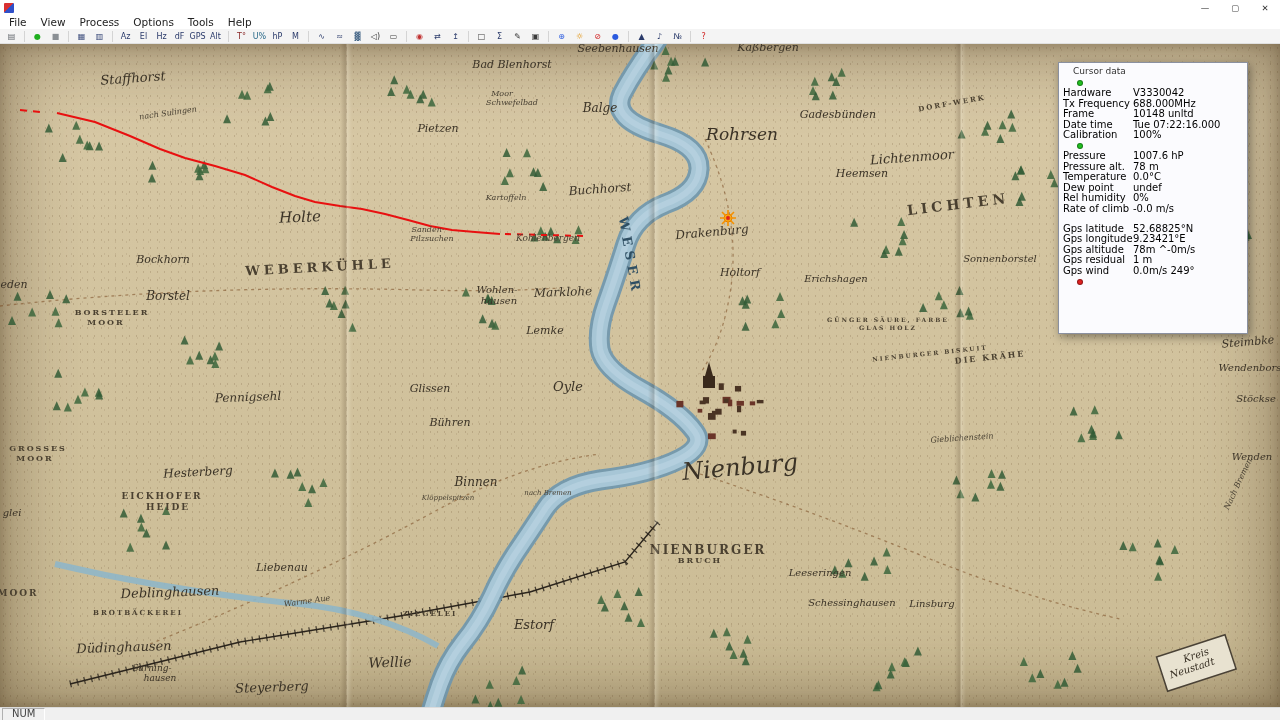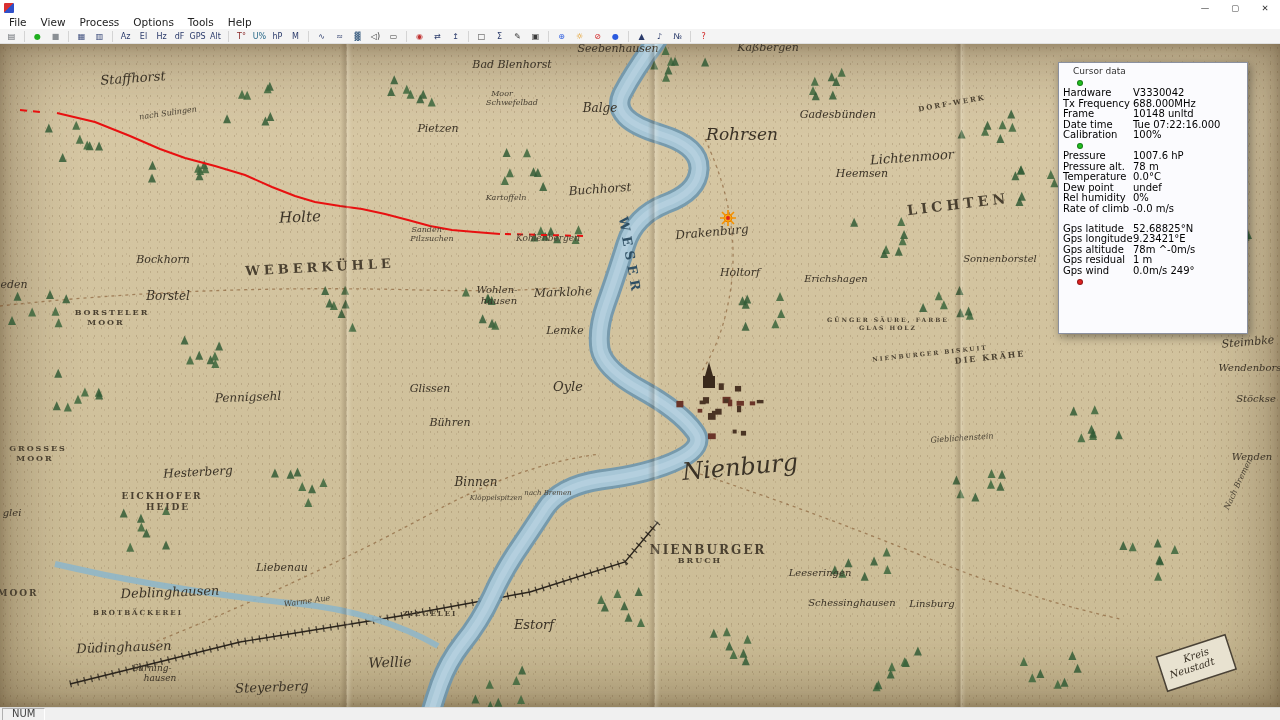--- a/index.html
+++ b/index.html
@@ -449,42 +449,42 @@
       <div class="map-label script" style="left: 836px; top: 234px; font-size: 10px; transform: translate(-50%, -50%) rotate(0deg);">Erichshagen</div>
       <div class="map-label caps" style="left: 320px; top: 223px; font-size: 13px; letter-spacing: 4px; transform: translate(-50%, -50%) rotate(-3deg);">WEBERKÜHLE</div>
       <div class="map-label script" style="left: 163px; top: 215px; font-size: 11px; transform: translate(-50%, -50%) rotate(0deg);">Bockhorn</div>
       <div class="map-label script" style="left: 14px; top: 240px; font-size: 11px; transform: translate(-50%, -50%) rotate(0deg);">eden</div>
       <div class="map-label script" style="left: 168px; top: 252px; font-size: 12px; transform: translate(-50%, -50%) rotate(0deg);">Borstel</div>
       <div class="map-label script" style="left: 497px; top: 245px; font-size: 10px; transform: translate(-50%, -50%) rotate(0deg);">Wohlen-</div>
       <div class="map-label script" style="left: 499px; top: 256px; font-size: 10px; transform: translate(-50%, -50%) rotate(0deg);">hausen</div>
       <div class="map-label script" style="left: 563px; top: 248px; font-size: 12px; transform: translate(-50%, -50%) rotate(-2deg);">Marklohe</div>
       <div class="map-label caps" style="left: 112px; top: 268px; font-size: 8px; transform: translate(-50%, -50%) rotate(0deg);">BORSTELER</div>
       <div class="map-label caps" style="left: 106px; top: 278px; font-size: 8px; transform: translate(-50%, -50%) rotate(0deg);">MOOR</div>
-      <div class="map-label script" style="left: 545px; top: 286px; font-size: 11px; transform: translate(-50%, -50%) rotate(0deg); margin-left: 20px;">Lemke</div>
+      <div class="map-label script" style="left: 545px; top: 286px; font-size: 11px; transform: translate(-50%, -50%) rotate(0deg);">Lemke</div>
       <div class="map-label caps" style="left: 888px; top: 275px; font-size: 6px; transform: translate(-50%, -50%) rotate(0deg);">GÜNGER SÄURE, FARBE</div>
       <div class="map-label caps" style="left: 888px; top: 283px; font-size: 6px; transform: translate(-50%, -50%) rotate(0deg);">GLAS HOLZ</div>
       <div class="map-label caps" style="left: 930px; top: 309px; font-size: 6px; transform: translate(-50%, -50%) rotate(-6deg);">NIENBURGER BISKUIT</div>
       <div class="map-label caps" style="left: 990px; top: 313px; font-size: 8px; transform: translate(-50%, -50%) rotate(-6deg);">DIE KRÄHE</div>
       <div class="map-label script" style="left: 1248px; top: 298px; font-size: 11px; transform: translate(-50%, -50%) rotate(-5deg);">Steimbke</div>
       <div class="map-label script" style="left: 1252px; top: 323px; font-size: 10px; transform: translate(-50%, -50%) rotate(0deg);">Wendenborst</div>
       <div class="map-label script" style="left: 1256px; top: 354px; font-size: 10px; transform: translate(-50%, -50%) rotate(0deg);">Stöckse</div>
       <div class="map-label script" style="left: 430px; top: 344px; font-size: 11px; transform: translate(-50%, -50%) rotate(0deg);">Glissen</div>
       <div class="map-label script" style="left: 568px; top: 342px; font-size: 13px; transform: translate(-50%, -50%) rotate(0deg);">Oyle</div>
       <div class="map-label script" style="left: 248px; top: 353px; font-size: 12px; transform: translate(-50%, -50%) rotate(-2deg);">Pennigsehl</div>
       <div class="map-label script" style="left: 450px; top: 378px; font-size: 11px; transform: translate(-50%, -50%) rotate(0deg);">Bühren</div>
       <div class="map-label small" style="left: 962px; top: 394px; font-size: 8px; transform: translate(-50%, -50%) rotate(-4deg);">Gieblichenstein</div>
       <div class="map-label script" style="left: 1252px; top: 412px; font-size: 10px; transform: translate(-50%, -50%) rotate(0deg);">Wenden</div>
       <div class="map-label caps" style="left: 38px; top: 404px; font-size: 8px; transform: translate(-50%, -50%) rotate(0deg);">GROSSES</div>
       <div class="map-label caps" style="left: 35px; top: 414px; font-size: 8px; transform: translate(-50%, -50%) rotate(0deg);">MOOR</div>
       <div class="map-label script" style="left: 198px; top: 428px; font-size: 12px; transform: translate(-50%, -50%) rotate(-3deg);">Hesterberg</div>
       <div class="map-label script" style="left: 740px; top: 423px; font-size: 24px; transform: translate(-50%, -50%) rotate(-5deg);">Nienburg</div>
       <div class="map-label caps" style="left: 162px; top: 452px; font-size: 9px; transform: translate(-50%, -50%) rotate(0deg);">EICKHOFER</div>
       <div class="map-label caps" style="left: 168px; top: 463px; font-size: 9px; transform: translate(-50%, -50%) rotate(0deg);">HEIDE</div>
       <div class="map-label script" style="left: 476px; top: 438px; font-size: 12px; transform: translate(-50%, -50%) rotate(0deg);">Binnen</div>
-      <div class="map-label small" style="left: 448px; top: 454px; font-size: 7px; transform: translate(-50%, -50%) rotate(0deg); margin-left: 48px;">Klöppelspitzen</div>
+      <div class="map-label small" style="left: 448px; top: 454px; font-size: 7px; transform: translate(-50%, -50%) rotate(0deg);">Klöppelspitzen</div>
       <div class="map-label small" style="left: 548px; top: 449px; font-size: 7px; transform: translate(-50%, -50%) rotate(0deg);">nach Bremen</div>
       <div class="map-label small" style="left: 1238px; top: 440px; font-size: 8px; transform: translate(-50%, -50%) rotate(-65deg);">Nach Bremen</div>
       <div class="map-label script" style="left: 12px; top: 468px; font-size: 10px; transform: translate(-50%, -50%) rotate(0deg);">glei</div>
       <div class="map-label caps" style="left: 700px; top: 506px; font-size: 12px; transform: translate(-50%, -50%) rotate(0deg); margin-left: 8px;">NIENBURGER</div>
       <div class="map-label caps" style="left: 700px; top: 516px; font-size: 8px; transform: translate(-50%, -50%) rotate(0deg);">BRUCH</div>
       <div class="map-label script" style="left: 820px; top: 528px; font-size: 10px; transform: translate(-50%, -50%) rotate(0deg);">Leeseringen</div>
       <div class="map-label script" style="left: 282px; top: 523px; font-size: 11px; transform: translate(-50%, -50%) rotate(0deg);">Liebenau</div>
       <div class="map-label caps" style="left: 18px; top: 549px; font-size: 9px; transform: translate(-50%, -50%) rotate(0deg);">MOOR</div>
       <div class="map-label script" style="left: 170px; top: 548px; font-size: 13px; transform: translate(-50%, -50%) rotate(-2deg);">Deblinghausen</div>
       <div class="map-label small" style="left: 307px; top: 557px; font-size: 8px; transform: translate(-50%, -50%) rotate(-8deg);">Warme Aue</div>

